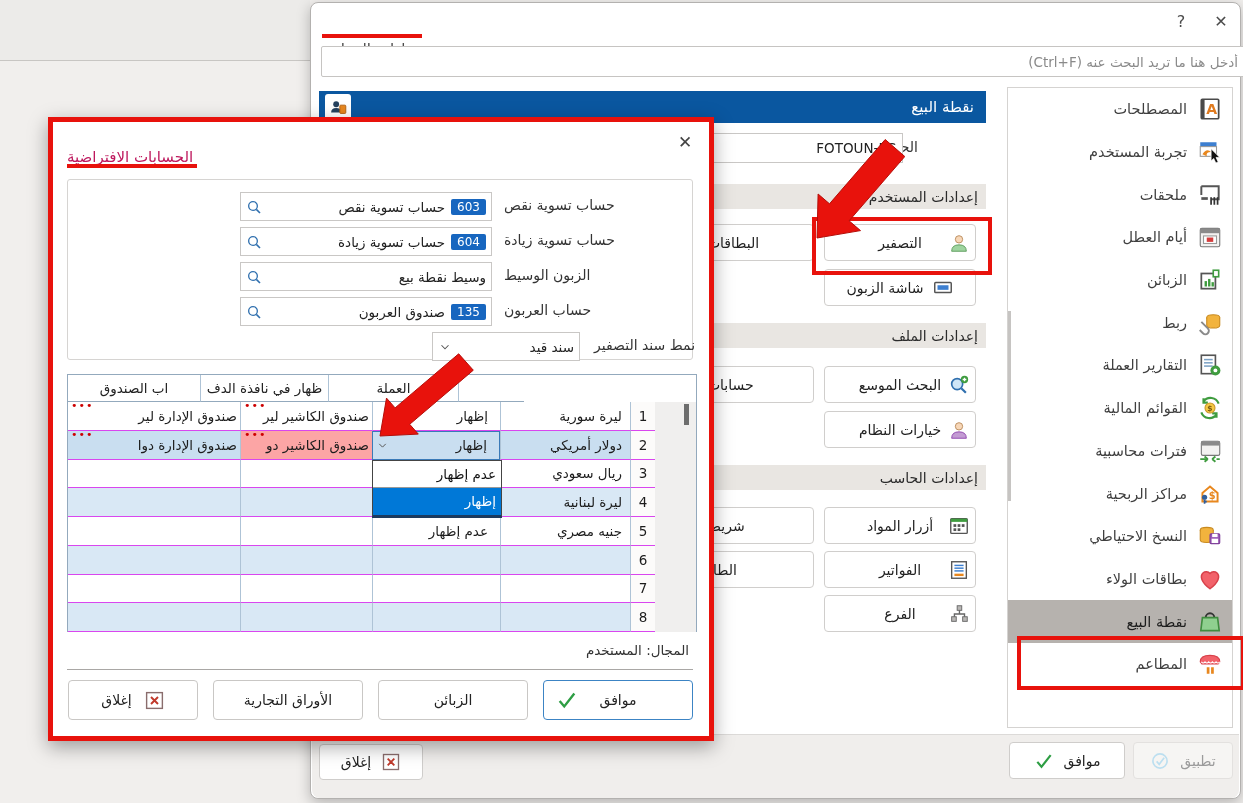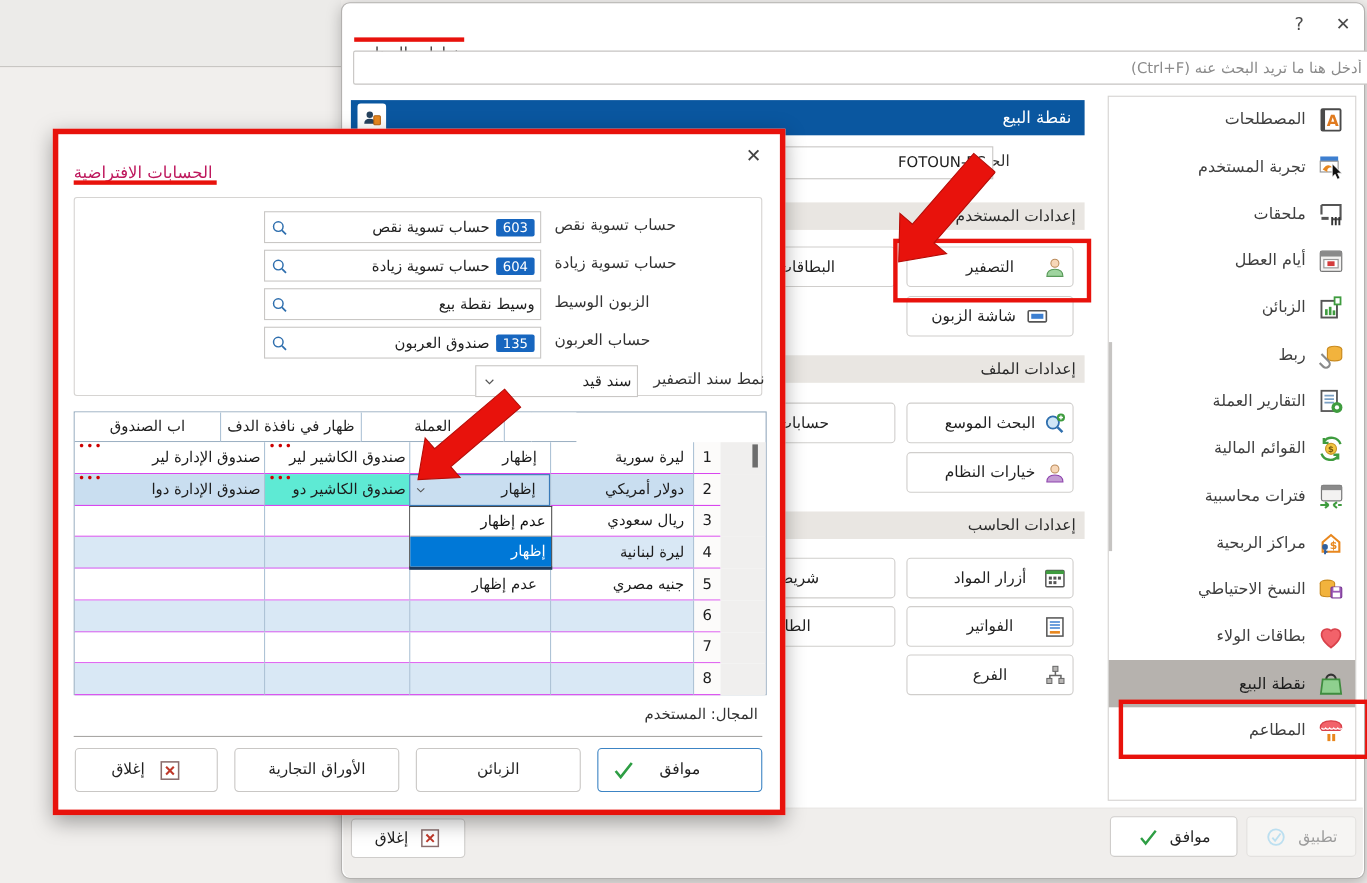--- a/index.html
+++ b/index.html
@@ -458,21 +458,21 @@
         <div class="trow" style="height: 28.75px;">
           <div class="tcell" style="width: 172px; height: 28.75px; background: rgb(255, 255, 255); padding-right: 3px;">صندوق الإدارة لير<span class="dots">•••</span></div>
           <div class="tcell" style="width: 132px; height: 28.75px; background: rgb(255, 255, 255); padding-right: 3px;">صندوق الكاشير لير<span class="dots">•••</span></div>
           <div class="tcell" style="width: 128px; height: 28.75px; background: rgb(255, 255, 255); padding-right: 12px;">إظهار</div>
           <div class="tcell" style="width: 130px; height: 28.75px; background: rgb(255, 255, 255); padding-right: 8px;">ليرة سورية</div>
           <div class="tcell c-num" style="width: 25px; height: 28.75px; background: rgb(252, 251, 250);">1</div>
           <div class="tcell c-scroll" style="width: 41px; height: 28.75px;"></div>
         </div>
         <div class="trow" style="height: 28.75px;">
           <div class="tcell" style="width: 172px; height: 28.75px; background: rgb(201, 222, 240); padding-right: 3px;">صندوق الإدارة دوا<span class="dots">•••</span></div>
-          <div class="tcell" style="width: 132px; height: 28.75px; background: #5eead4; padding-right: 3px; text-align: right;">صندوق الكاشير دو<span class="dots">•••</span></div>
+          <div class="tcell" style="width: 132px; height: 28.75px; background: #fca5a5; padding-right: 3px; text-align: right;">صندوق الكاشير دو<span class="dots">•••</span></div>
           <div class="tcell combo-open" style="width: 128px; height: 28.75px; background: rgb(201, 222, 240); padding-right: 12px;">إظهار<span style="position: absolute; left: 3px; top: 7px;"><svg width="13" height="13" viewBox="0 0 24 24">
                 <path d="M6 9 l6 6 6 -6" stroke="#555" stroke-width="1.8" fill="none"></path>
               </svg></span></div>
           <div class="tcell" style="width: 130px; height: 28.75px; background: rgb(201, 222, 240); padding-right: 8px;">دولار أمريكي</div>
           <div class="tcell c-num" style="width: 25px; height: 28.75px; background: rgb(252, 251, 250);">2</div>
           <div class="tcell c-scroll" style="width: 41px; height: 28.75px;"></div>
         </div>
         <div class="trow" style="height: 28.75px;">
           <div class="tcell" style="width: 172px; height: 28.75px; background: rgb(255, 255, 255); padding-right: 3px;"></div>
           <div class="tcell" style="width: 132px; height: 28.75px; background: rgb(255, 255, 255); padding-right: 3px;"></div>

